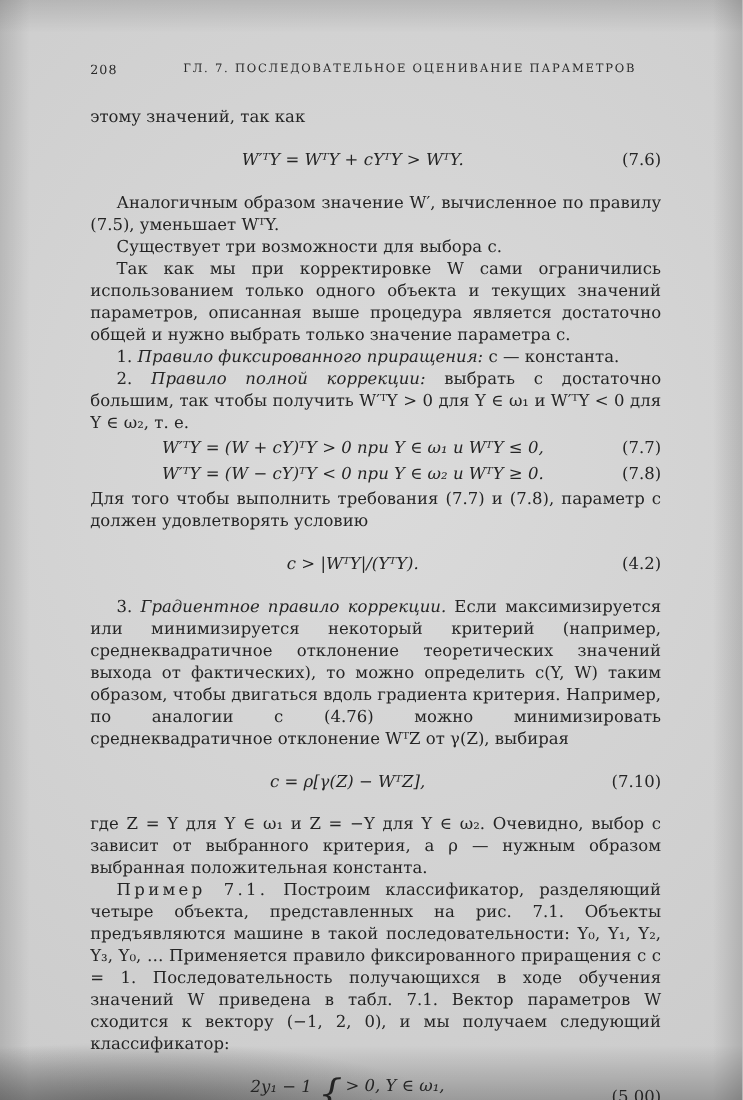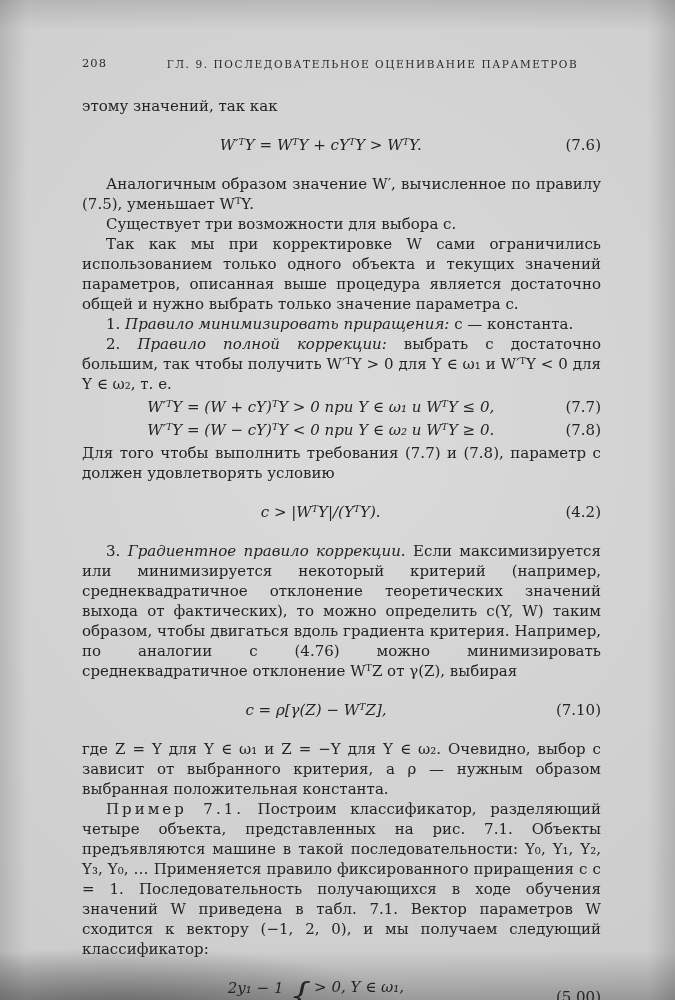--- a/index.html
+++ b/index.html
@@ -20,21 +20,21 @@
       linear-gradient(to right, rgba(0,0,0,.12), rgba(0,0,0,0) 4%),
       linear-gradient(to left, rgba(0,0,0,.14), rgba(0,0,0,0) 4%),
       radial-gradient(ellipse 95% 75% at 50% 42%, #dbdbdb, #cccccc 88%);
   }
   .content{
     position:absolute;
     left:82px; right:74px; top:56px;
   }
   .header{
     display:flex;
-    align-items:flex-end;
+    align-items:flex-start;
     font-size:11.5px;
     margin-bottom:26px;
     color:#2b2b2b;
   }
   .pagenum{width:62px;letter-spacing:1px;}
   .running{
     flex:1;
     text-align:center;
     letter-spacing:1.6px;
     font-size:10.5px;
@@ -88,41 +88,41 @@
 </style>
 </head>
 <body>
 
 <div class="paper"></div>
 
 <div class="content">
 
   <div class="header">
     <span class="pagenum">208</span>
-    <span class="running">ГЛ. 9. ПОСЛЕДОВАТЕЛЬНОЕ ОЦЕНИВАНИЕ ПАРАМЕТРОВ</span>
+    <span class="running">ГЛ. 7. ПОСЛЕДОВАТЕЛЬНОЕ ОЦЕНИВАНИЕ ПАРАМЕТРОВ</span>
   </div>
 
   <div class="body">
 
     <p>этому значений, так как</p>
 
     <div class="formula">
       <span class="f-body">W′ᵀY = WᵀY + cYᵀY &gt; WᵀY.</span>
       <span class="eq-num">(7.6)</span>
     </div>
 
     <p class="indent">Аналогичным образом значение W′, вычисленное по правилу (7.5), уменьшает WᵀY.</p>
 
     <p class="indent">Существует три возможности для выбора c.</p>
 
     <p class="indent">Так как мы при корректировке W сами ограничились использованием только одного объекта и текущих значений параметров, описанная выше процедура является достаточно общей и нужно выбрать только значение параметра c.</p>
 
     <p class="indent">
       <span>1.</span>
-      <span class="it">Правило минимизировать приращения:</span>
+      <span class="it">Правило фиксированного приращения:</span>
       <span>c — константа.</span>
     </p>
 
     <p class="indent">
       <span>2.</span>
       <span class="it">Правило полной коррекции:</span>
       <span>выбрать c достаточно большим, так чтобы получить W′ᵀY &gt; 0 для Y ∈ ω₁ и W′ᵀY &lt; 0 для Y ∈ ω₂, т. е.</span>
     </p>
 
     <div class="formula tight">

